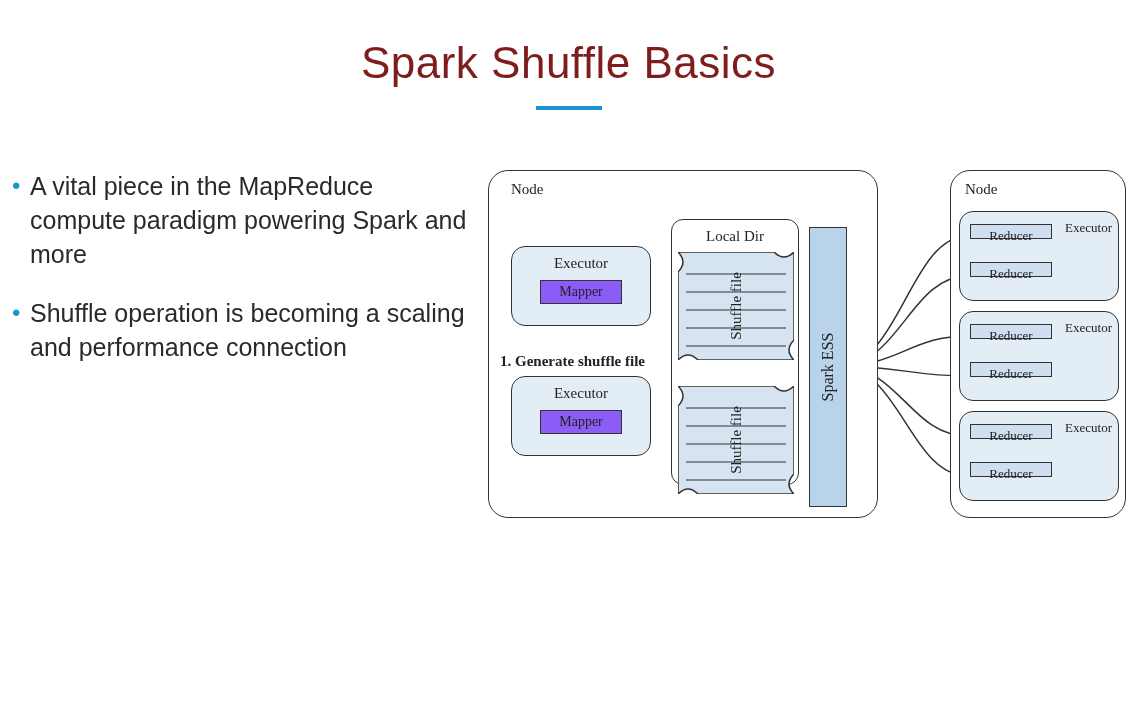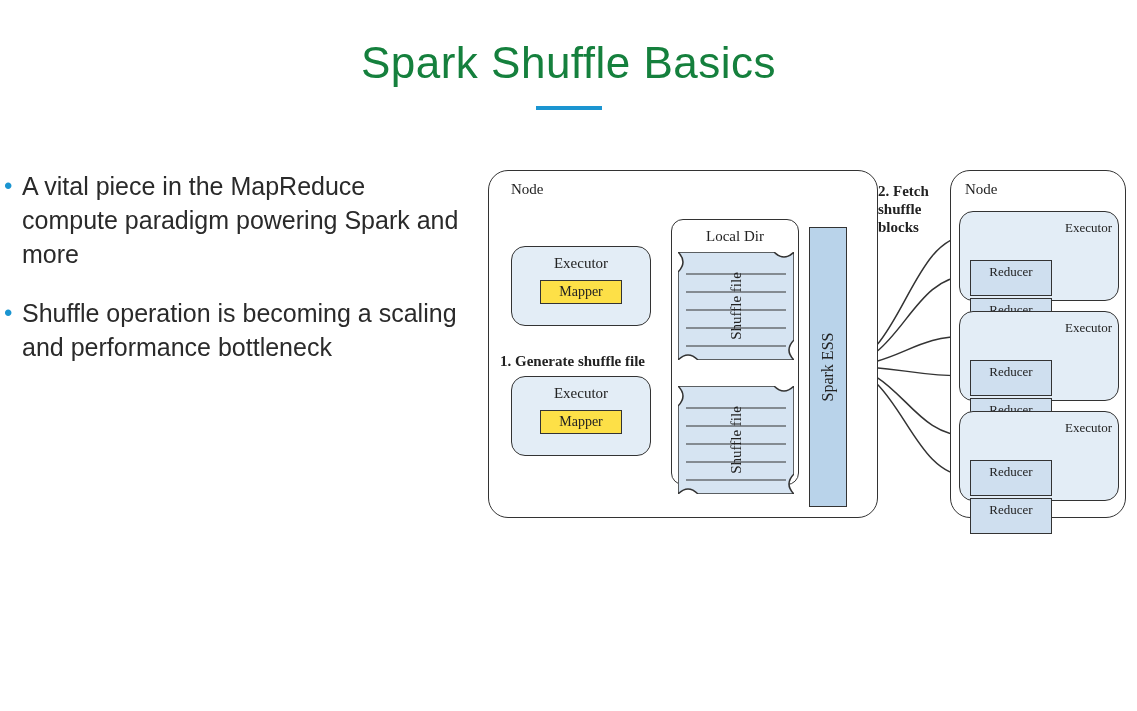--- a/index.html
+++ b/index.html
@@ -9,36 +9,37 @@
     background: #ffffff;
     font-family: "Segoe UI", "Helvetica Neue", Arial, sans-serif;
     color: #2e2e2e;
     position: relative;
     overflow: hidden;
   }
   .title {
     text-align: center;
     font-size: 44px;
     font-weight: 400;
-    color: #15803d;
+    color: #7f1d1d;
     margin-top: 38px;
     letter-spacing: 0.5px;
   }
   .title-underline {
     width: 66px;
     height: 4px;
     background: #1b95d1;
     margin: 18px auto 0;
   }
   .content {
     display: flex;
     margin-top: 60px;
   }
   .left {
     width: 480px;
+    padding-left: 8px;
     padding-right: 12px;
   }
   ul.bullets {
     list-style: none;
   }
   ul.bullets > li {
     position: relative;
     font-size: 25px;
     line-height: 1.35;
     padding-left: 22px;
@@ -111,21 +112,21 @@
   .executor-label {
     font-size: 15px;
     margin-top: 8px;
   }
   .mapper-box {
     margin: 8px auto 0;
     width: 82px;
     height: 24px;
     line-height: 22px;
     font-size: 14px;
-    background: #fde047;
+    background: #8b5cf6;
     border: 1.5px solid #333;
   }
 
   .localdir {
     position: absolute;
     left: 182px;
     top: 48px;
     width: 128px;
     height: 266px;
     border: 1.5px solid #333;
@@ -203,27 +204,26 @@
   .exec-b-label {
     position: absolute;
     right: 6px;
     top: 8px;
     font-size: 13px;
   }
   .reducer-box {
     position: absolute;
     left: 10px;
     width: 82px;
-    height: 36px;
+    height: 15px;
     line-height: 22px;
     font-size: 13px;
     text-align: center;
     background: #cfdfef;
     border: 1.5px solid #333;
-    margin-top: 36px;
   }
   .rb1 { top: 12px; }
   .rb2 { top: 50px; }
 
   .lines-svg {
     position: absolute;
     left: 0; top: 0;
     width: 650px;
     height: 360px;
     pointer-events: none;
@@ -232,21 +232,21 @@
 </head>
 <body>
 
 <h1 class="title">Spark Shuffle Basics</h1>
 <div class="title-underline"></div>
 
 <div class="content">
   <div class="left">
     <ul class="bullets">
       <li>A vital piece in the MapReduce compute paradigm powering Spark and more</li>
-      <li>Shuffle operation is becoming a scaling and performance bottleneck</li>
+      <li>Shuffle operation is becoming a scaling and performance connection</li>
     </ul>
   </div>
 
   <div class="diagram">
 
     <svg class="lines-svg">
 
       <path d="M 162 116 C 178 116 178 128 195 128" stroke="#333" stroke-width="1.5" fill="none"></path>
 
       <path d="M 162 246 C 178 246 178 260 195 260" stroke="#333" stroke-width="1.5" fill="none"></path>
@@ -296,21 +296,20 @@
           <div class="sf-text">Shuffle file</div>
         </div>
       </div>
 
       <div class="spark-ess">
         <div class="spark-ess-text">Spark ESS</div>
       </div>
     </div>
 
     <div class="caption" id="cap1">1. Generate shuffle file</div>
-    <div class="caption" id="cap2">2. Fetch shuffle blocks</div>
 
     <div class="big-node" id="nodeB">
       <div class="node-label">Node</div>
 
       <div class="exec-b exec-b1">
         <div class="exec-b-label">Executor</div>
         <div class="reducer-box rb1">Reducer</div>
         <div class="reducer-box rb2">Reducer</div>
       </div>
       <div class="exec-b exec-b2">

